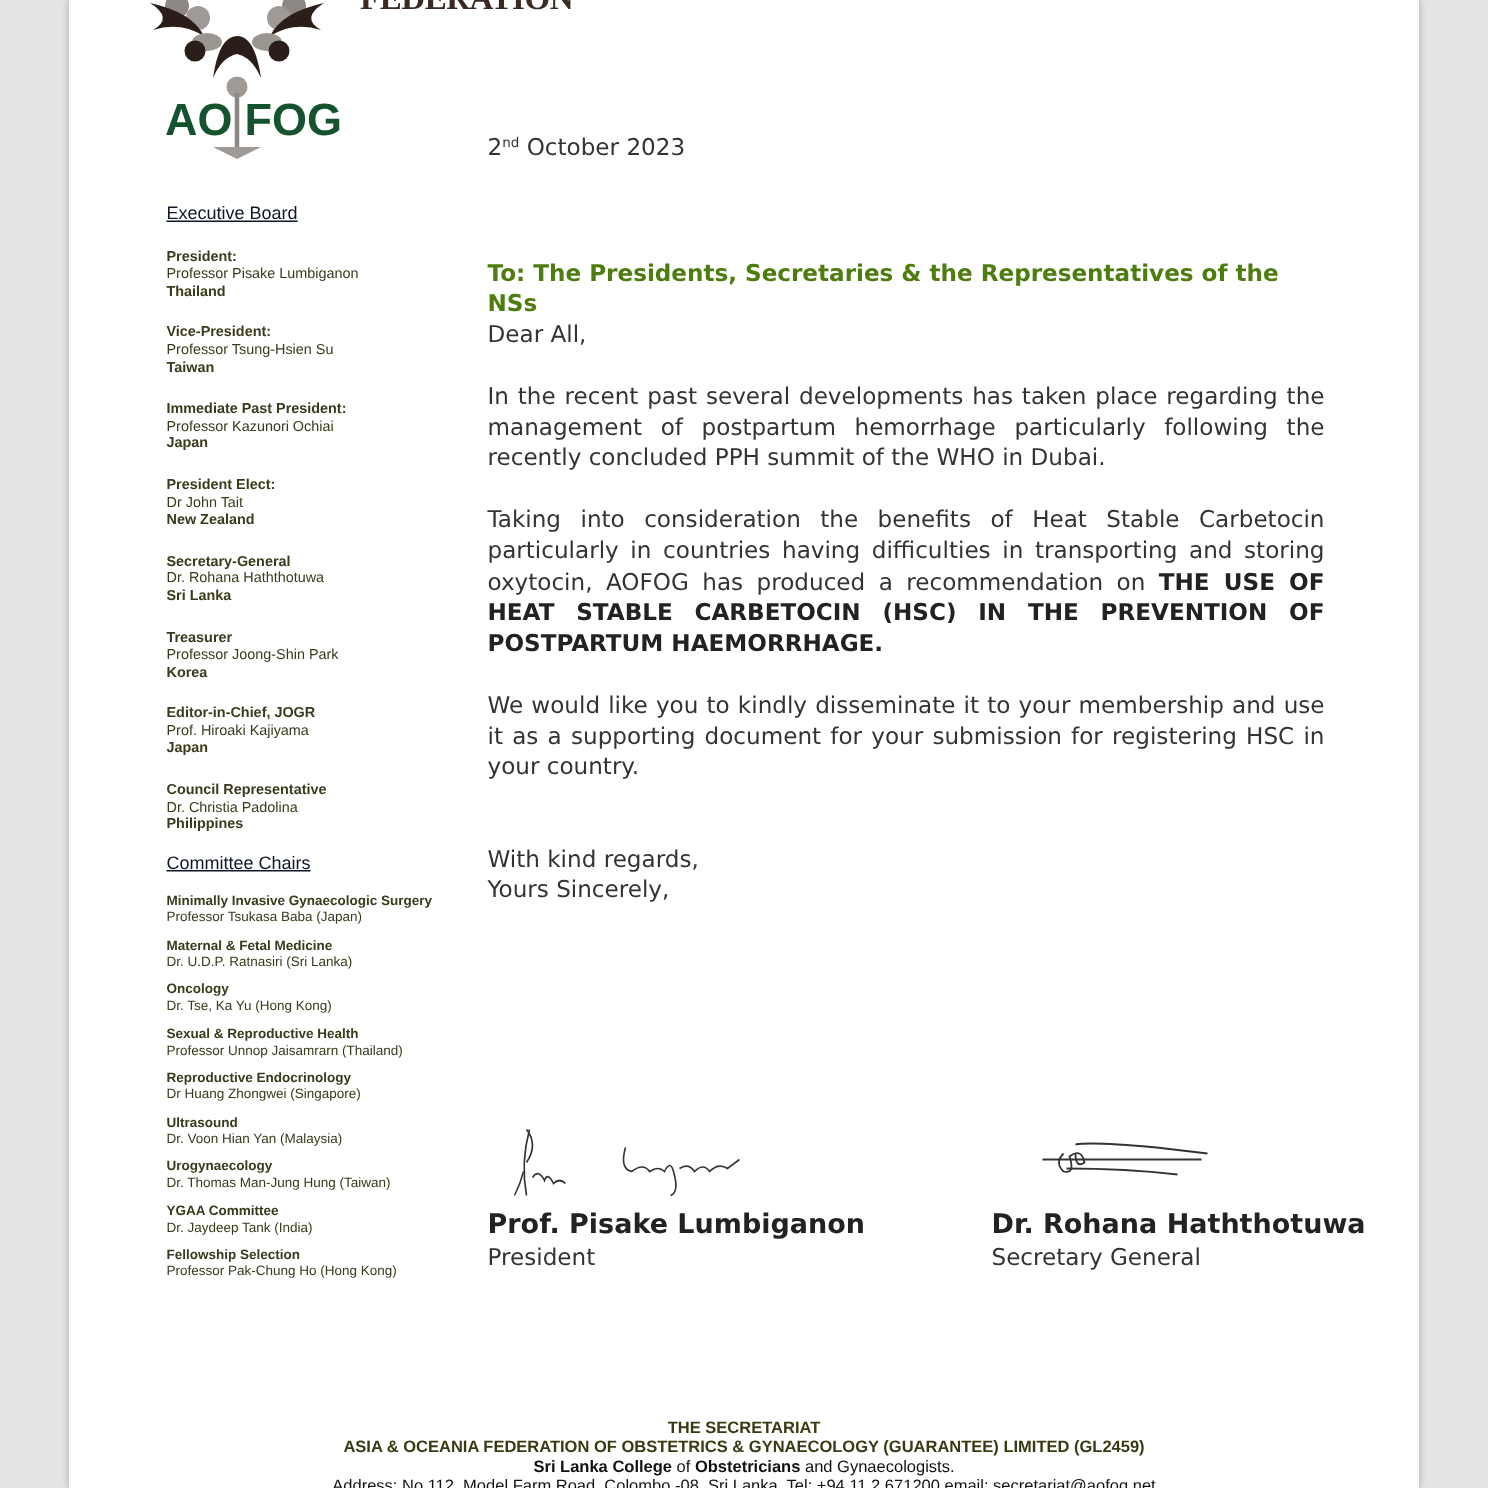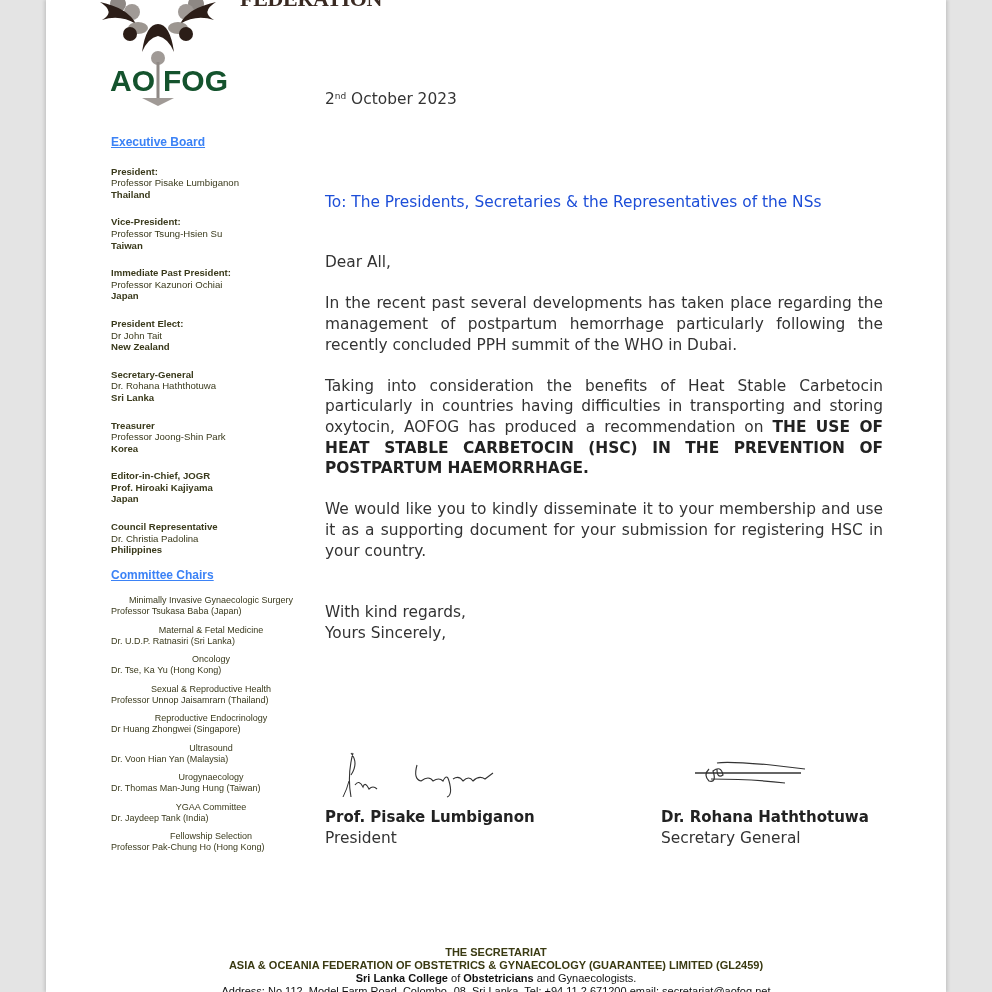--- a/index.html
+++ b/index.html
@@ -27,50 +27,50 @@
     position: absolute; left: 194px; top: -14px;
     font-family: "Liberation Serif", serif; font-weight: bold;
     color: #3a2a22; font-size: 22px; line-height: 26px; letter-spacing: -0.3px;
   }
   
   .sidebar {
     position: absolute; left: 65px; top: 137px; width: 200px;
     color: #3a3a1c; font-size: 9.6px; line-height: 11.6px;
   }
   .sb-heading {
-    font-weight: bold; font-size: 12px; text-decoration: underline;
-    color: #3b82f6; margin-bottom: 17px;
+    font-weight: normal; font-size: 12px; text-decoration: underline;
+    color: #0f172a; margin-bottom: 17px;
   }
   .sb-entry { margin-bottom: 7px; }
   .sb-entry .role { font-weight: bold; margin-top: 16px; }
   .sb-entry .person { font-weight: normal; }
-  .sb-entry .person.bold { font-weight: bold; }
+  .sb-entry .person.bold { font-weight: normal; }
   .sb-entry .country { font-weight: bold; }
   .sb-heading.committee { margin-top: 14px; margin-bottom: 14px; }
   .cm-entry { margin-bottom: 7.5px; font-size: 9px; line-height: 11px; }
-  .cm-entry .role { font-weight: normal; text-align: center; }
+  .cm-entry .role { font-weight: bold; }
 
   
   .main {
     position: absolute; left: 279px; top: 86px; width: 558px;
     font-family: "DejaVu Sans", sans-serif; color: #333;
     font-size: 15.4px; line-height: 20.6px;
   }
-  .date { margin-bottom: 82px; font-size: 15.4px; }
+  .date { margin-bottom: 63px; font-size: 15.4px; }
   .date sup { font-size: 9px; vertical-align: 5px; }
-  .recipients { font-weight: normal; color: #1d4ed8; margin-bottom: 40px; }
+  .recipients { font-weight: bold; color: #4d7c0f; }
   .para { text-align: justify; margin: 0 0 20.6px 0; }
   .para .strong { font-weight: bold; color: #222; }
   .para .link { font-style: italic; }
   .closing { margin-top: 41px; }
   .sig-block {
     position: absolute; top: 0; width: 260px;
   }
   .signatures { position: absolute; left: 279px; top: 745px; width: 600px; height: 120px; }
-  .sig-name { font-weight: bold; color: #222; font-family: "DejaVu Sans", sans-serif; font-size: 15px; line-height: 20.6px; }
+  .sig-name { font-weight: bold; color: #222; font-family: "DejaVu Sans", sans-serif; font-size: 18px; line-height: 20.6px; }
   .sig-title { color: #333; font-family: "DejaVu Sans", sans-serif; font-size: 15.4px; line-height: 20.6px; }
   .sig-img { height: 62px; position: relative; }
 
   
   .footer {
     position: absolute; left: 0; top: 946px; width: 900px; text-align: center;
     font-size: 11px; line-height: 13px; color: #111;
   }
   .footer .olive { color: #3a3a12; font-weight: bold; }
   .footer .b { font-weight: bold; }

